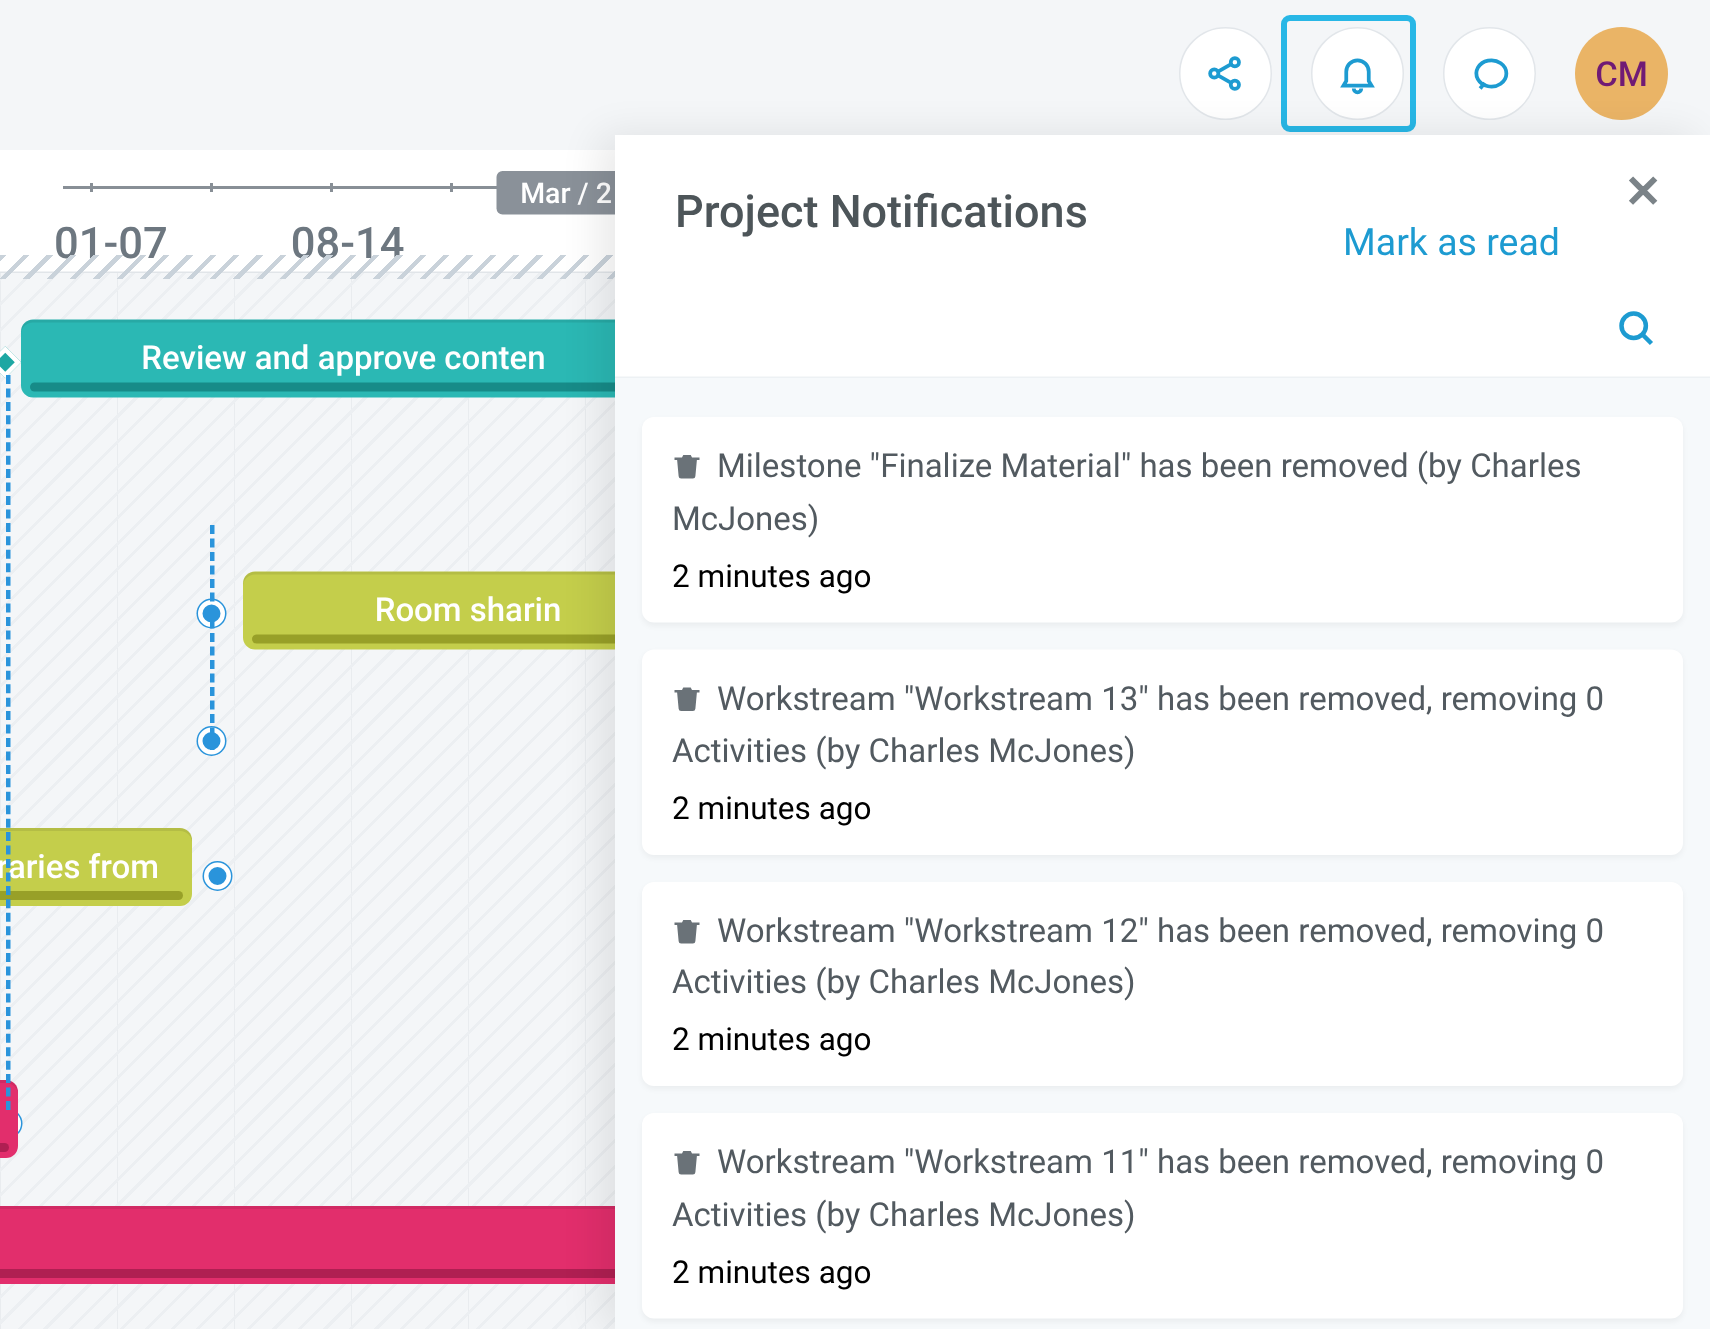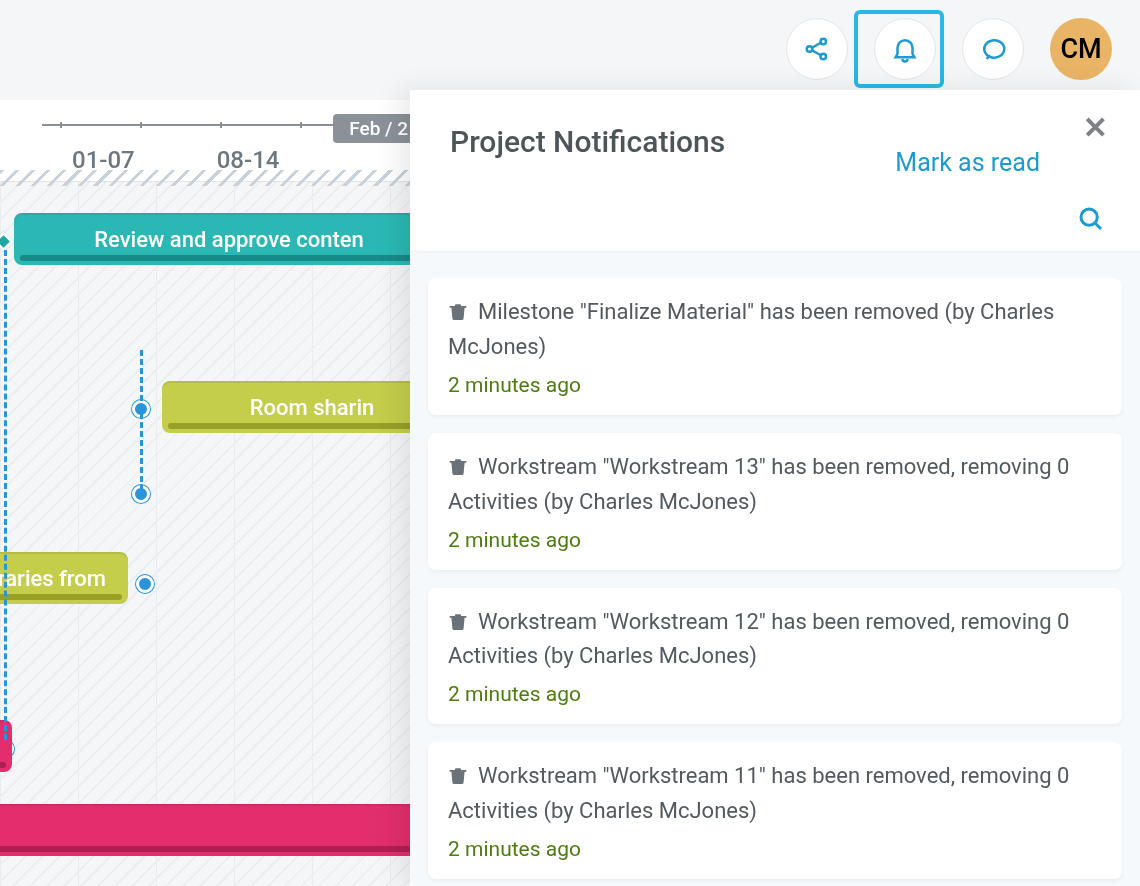--- a/index.html
+++ b/index.html
@@ -11,42 +11,42 @@
   .icon-circle {
     width:62px; height:62px; border-radius:50%; background:#fff; border:1px solid #e2e6ea;
     display:flex; align-items:center; justify-content:center; cursor:pointer;
   }
   .icon-circle svg { width:30px; height:30px; }
   .bell-highlight {
     position:absolute; top:10px; right:196px; width:90px; height:78px;
     border:4px solid #28b7e6; border-radius:6px; pointer-events:none;
   }
   .avatar {
-    width:62px; height:62px; border-radius:50%; background:#eab466; color:#000000;
-    display:flex; align-items:center; justify-content:center; font-weight:500; font-size:27px;
+    width:62px; height:62px; border-radius:50%; background:#eab466; color:#701a75;
+    display:flex; align-items:center; justify-content:center; font-weight:500; font-size:23px;
   }
 
   
   .arrow-svg { position:absolute; top:90px; left:750px; width:160px; height:110px; pointer-events:none; }
 
   
   .gantt-wrap { position:absolute; top:100px; left:0; width:430px; bottom:0; overflow:hidden; }
   .gantt-bg {
     position:absolute; inset:0;
     background:
       repeating-linear-gradient(135deg, #e7ebee 0 2px, transparent 2px 12px),
       repeating-linear-gradient(to right, #e1e5e9 0 1px, transparent 1px 78px);
     opacity:.55;
   }
   .gantt-header { position:absolute; top:0; left:0; right:0; height:82px; background:#fff; border-bottom:1px solid #e1e5e9; }
   .month-pill {
     position:absolute; top:14px; right:6px; padding:3px 16px; background:#8a9199; color:#fff;
     border-radius:4px; font-size:19px; font-weight:500;
   }
-  .date-labels { position:absolute; top:46px; left:0; right:0; display:flex; gap:82px; padding-left:72px; font-size:24px; color:#6d7780; font-weight:500;}
+  .date-labels { position:absolute; top:46px; left:0; right:0; display:flex; gap:82px; padding-left:36px; font-size:29px; color:#6d7780; font-weight:500;}
   .header-line { position:absolute; top:24px; left:42px; right:18px; height:2px; background:#888f96;}
   .tick { position:absolute; top:22px; width:2px; height:6px; background:#888f96;}
   .state-gap {
     position:absolute; left:0; right:0; top:70px; height:16px;
     background: repeating-linear-gradient(135deg,#c9d2da 0 3px, transparent 3px 11px);
   }
 
   .bar {
     position:absolute; height:52px; border-radius:8px; color:#fff; font-size:22px; font-weight:500;
     display:flex; align-items:center; padding:0 22px; text-align:center; justify-content:center;
@@ -79,21 +79,21 @@
   .search-row { height:62px; background:#fff; border-bottom:1px solid #edf1f4; display:flex; justify-content:flex-end; align-items:center; padding-right:34px;}
   .search-row svg { width:30px; height:30px;}
 
   .notif-list { padding:26px 18px; display:flex; flex-direction:column; gap:18px; }
   .notif-card {
     background:#fff; border-radius:8px; padding:18px 20px 18px 20px;
     box-shadow:0 2px 4px rgba(0,0,0,.05);
   }
   .notif-msg { font-size:22px; color:#525a60; line-height:1.45; }
   .notif-msg .trash { display:inline-block; vertical-align:-3px; margin-right:10px;}
-  .notif-time { font-size:21px; color:#4d7c0f; margin-top:10px; }
+  .notif-time { font-size:21px; color:#000000; margin-top:10px; }
 </style>
 </head>
 <body>
 
 <div class="topbar">
   <div class="topbar-icons">
     <div class="icon-circle">
       <svg viewBox="0 0 24 24" fill="none" stroke="#1d9bd1" stroke-width="2">
         <circle cx="6" cy="12" r="2.2"></circle>
           <circle cx="17" cy="6" r="2.2"></circle>
@@ -131,21 +131,21 @@
 </svg>
 
 <div class="gantt-wrap">
   <div class="gantt-bg"></div>
   <div class="gantt-header">
     <div class="header-line"></div>
     <span class="tick" style="left:60px"></span>
       <span class="tick" style="left:140px"></span>
     <span class="tick" style="left:220px"></span>
       <span class="tick" style="left:300px"></span>
-    <span class="month-pill">Feb / 2</span>
+    <span class="month-pill">Mar / 2</span>
     <div class="date-labels">
       <span>01-07</span>
       <span>08-14</span>
     </div>
   </div>
   <div class="state-gap"></div>
 
   <span class="square" style="top:134px; left:-4px;"></span>
   <div class="bar teal" style="top:113px; left:14px; width:430px;">
     <span>Review and approve conten</span>

